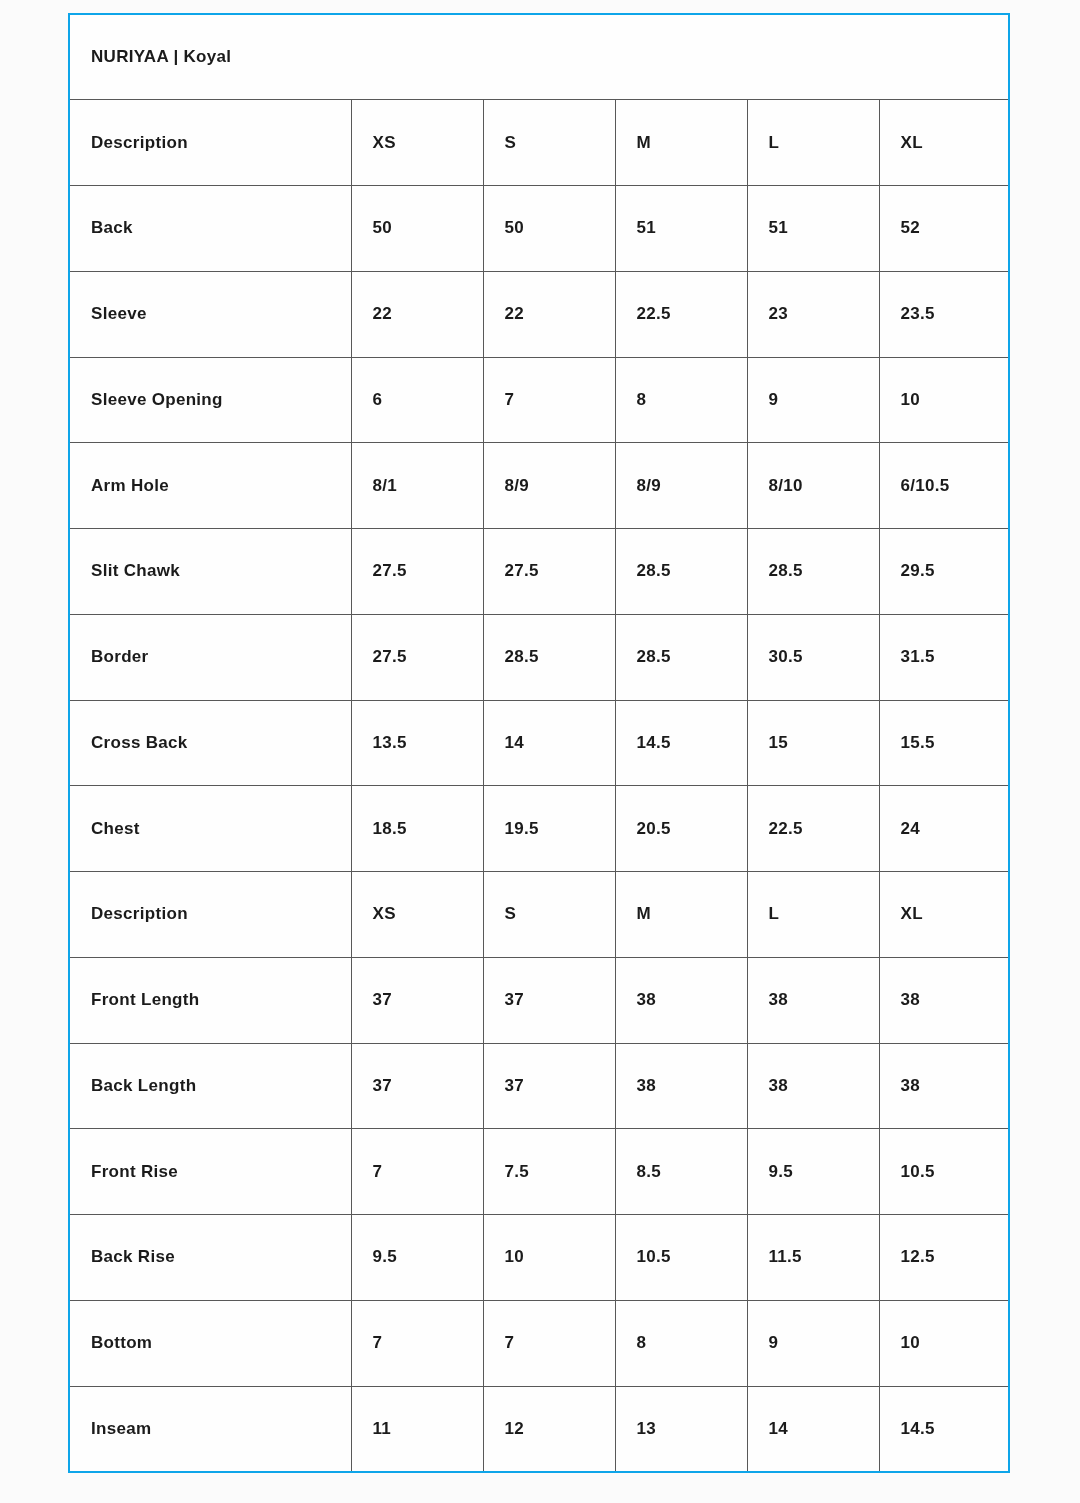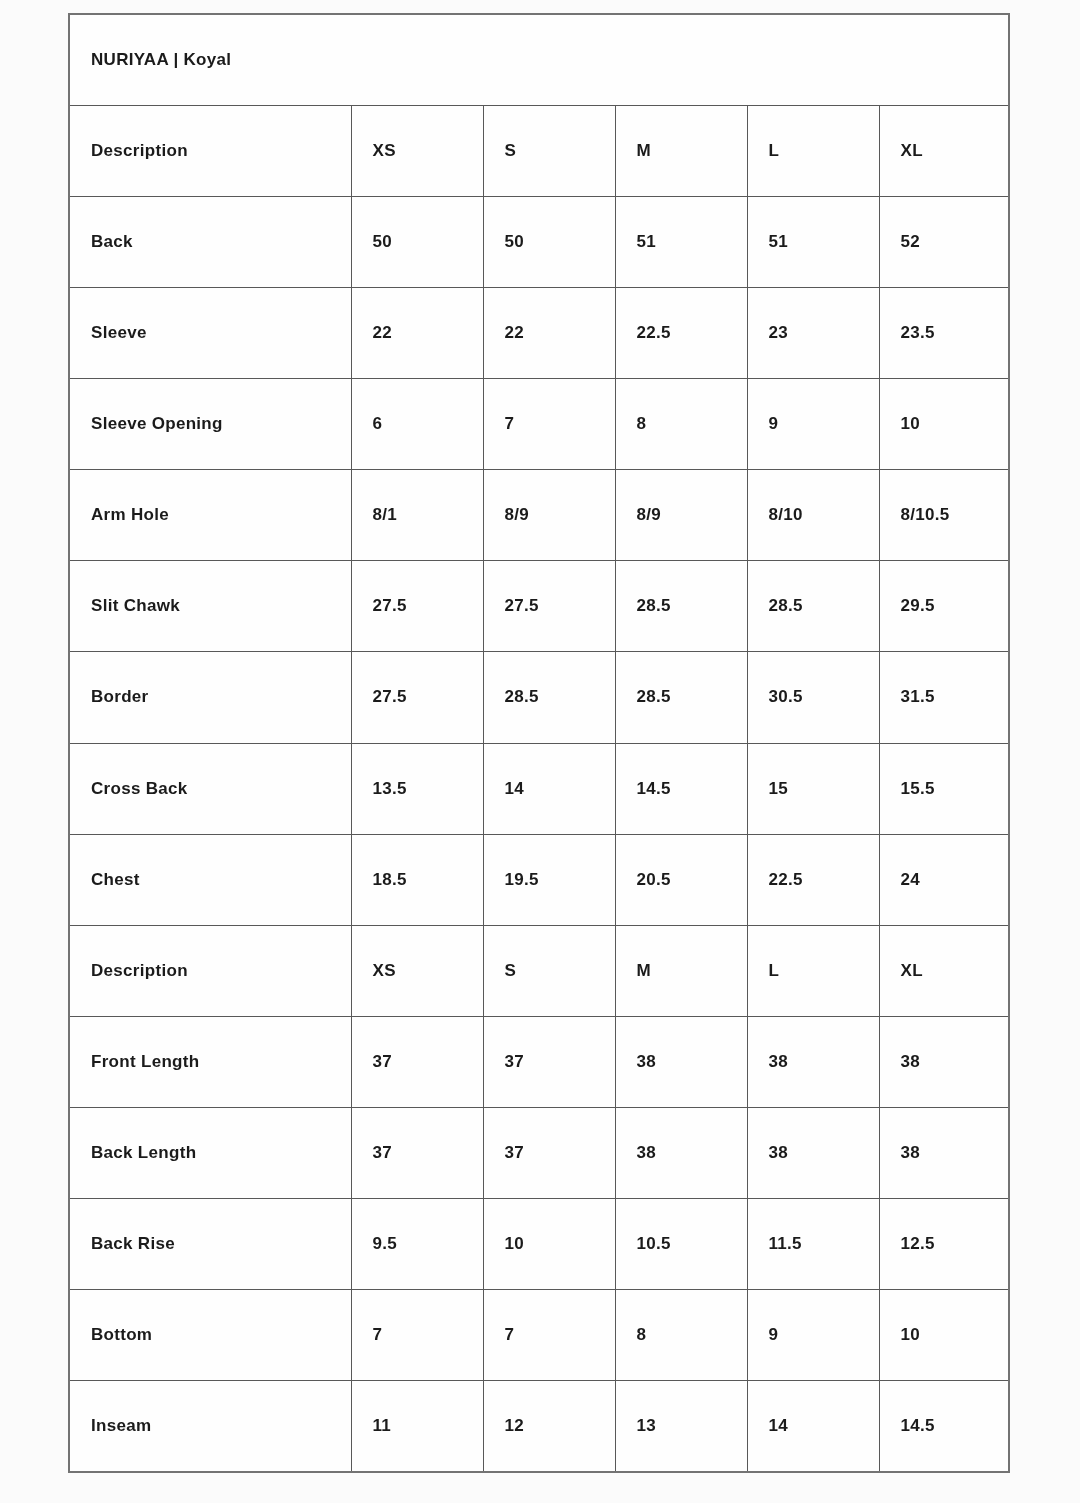--- a/index.html
+++ b/index.html
@@ -30,21 +30,21 @@
     border: 1px solid #585858;
     font-size: 17px;
     font-weight: 700;
     color: #1b1b1b;
     letter-spacing: 0.3px;
     padding-left: 21px;
     vertical-align: middle;
     white-space: nowrap;
     overflow: hidden;
   }
-  table.size-chart { border: 2px solid #737373; padding-left: 30px; }
+  table.size-chart { border: 2px solid #0ea5e9; padding-left: 30px; }
   table.size-chart tr { height: 63.5px; }
   td.full-span { border-left-color: transparent; border-right-color: transparent; }
 </style>
 </head>
 <body>
 
 <div class="sheet">
   <table class="size-chart">
     <colgroup>
       <col style="width:282px">
@@ -89,21 +89,21 @@
           <td>8</td>
           <td>9</td>
           <td>10</td>
         </tr>
         <tr>
           <td>Arm Hole</td>
           <td>8/1</td>
           <td>8/9</td>
           <td>8/9</td>
           <td>8/10</td>
-          <td>8/10.5</td>
+          <td>6/10.5</td>
         </tr>
         <tr>
           <td>Slit Chawk</td>
           <td>27.5</td>
           <td>27.5</td>
           <td>28.5</td>
           <td>28.5</td>
           <td>29.5</td>
         </tr>
         <tr>
@@ -148,20 +148,28 @@
         </tr>
         <tr>
           <td>Back Length</td>
           <td>37</td>
           <td>37</td>
           <td>38</td>
           <td>38</td>
           <td>38</td>
         </tr>
         <tr>
+          <td>Front Rise</td>
+          <td>7</td>
+          <td>7.5</td>
+          <td>8.5</td>
+          <td>9.5</td>
+          <td>10.5</td>
+        </tr>
+        <tr>
           <td>Back Rise</td>
           <td>9.5</td>
           <td>10</td>
           <td>10.5</td>
           <td>11.5</td>
           <td>12.5</td>
         </tr>
         <tr>
           <td>Bottom</td>
           <td>7</td>

